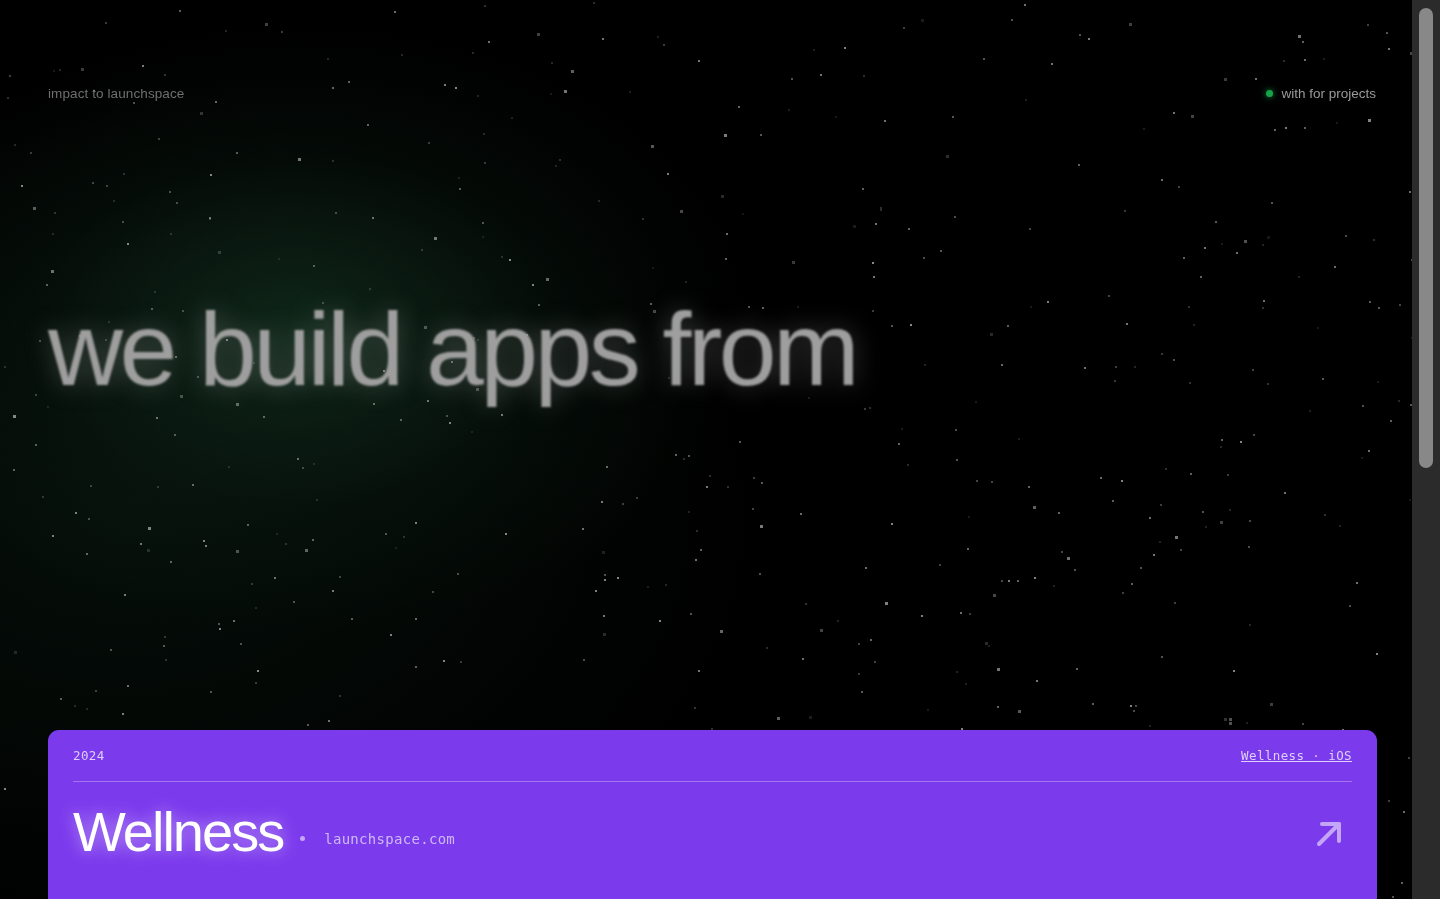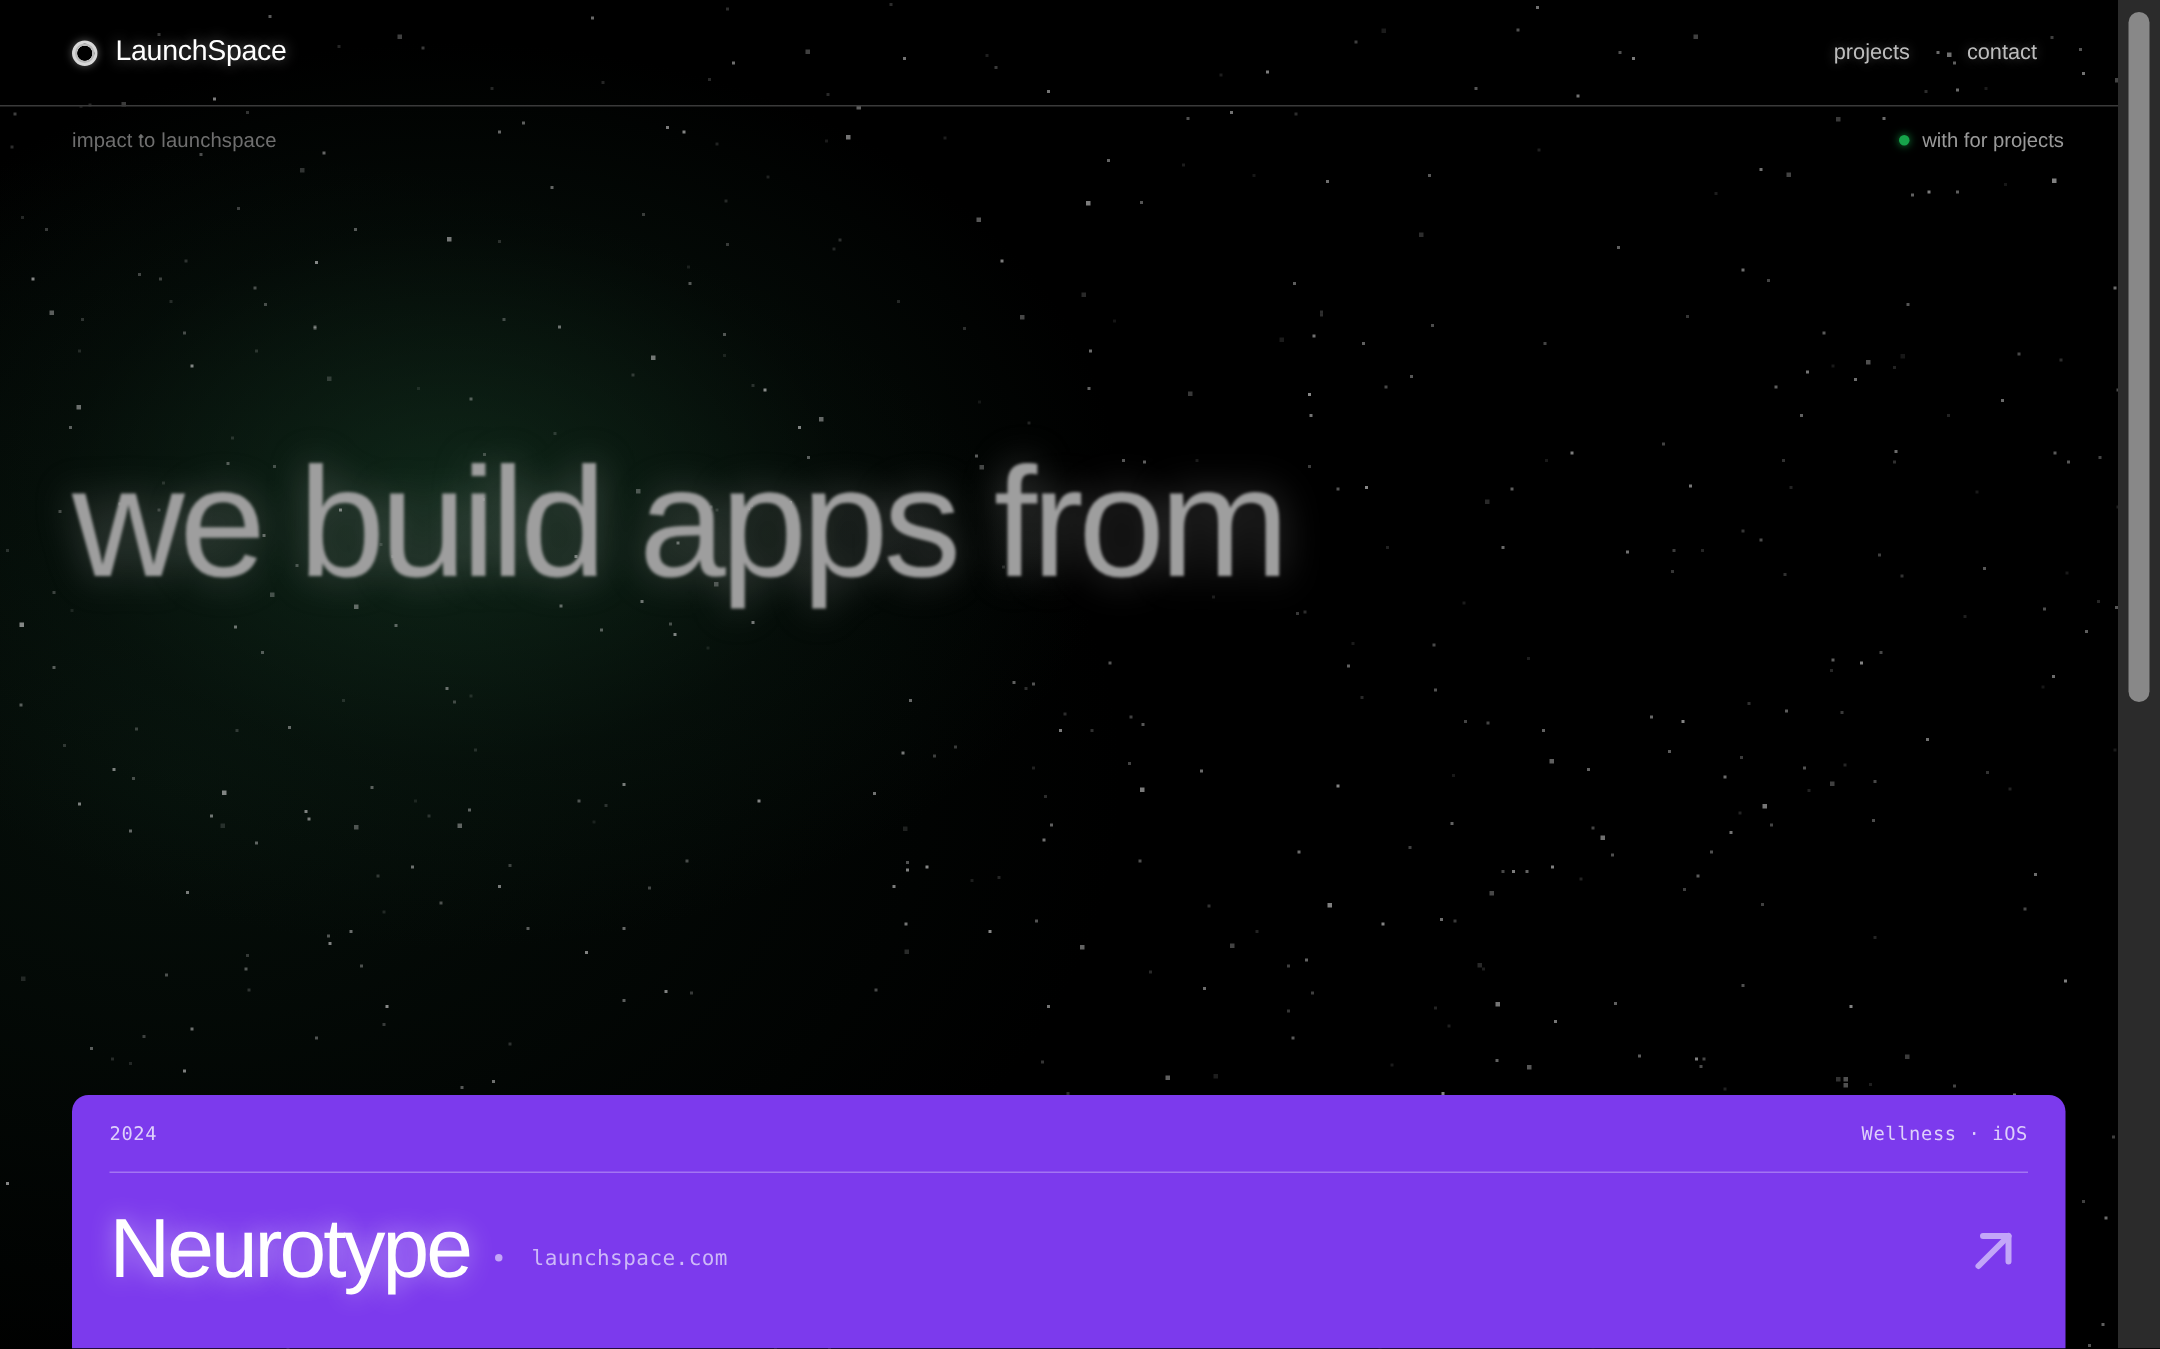--- a/index.html
+++ b/index.html
@@ -122,21 +122,21 @@
     display:flex; align-items:center;
     height:52px;
     border-bottom:1px solid rgba(255,255,255,0.30);
   }
   #card-year, #card-tags {
     font-family:"DejaVu Sans Mono", monospace;
     font-size:12.5px;
     color:#ded0fb;
     letter-spacing:0.4px;
   }
-  #card-tags { margin-left:auto; }
+  #card-tags { margin-left:auto;text-decoration:underline; }
 
   #card-body {
     display:flex; align-items:center;
     padding-top:22px;
   }
   #card-title {
     font-size:56px; font-weight:500; color:#fff;
     letter-spacing:-2px; line-height:1;
     text-shadow:0 0 16px rgba(255,255,255,0.5);
   }
@@ -736,51 +736,40 @@
       <span class="star" style="left: 1077.5px; top: 163.9px; width: 2px; height: 2px; opacity: 0.46;"></span>
       <span class="star" style="left: 800px; top: 512.5px; width: 2px; height: 2px; opacity: 0.51;"></span>
       <span class="star" style="left: 813.2px; top: 49.3px; width: 2px; height: 2px; opacity: 0.14;"></span>
       <span class="star" style="left: 215.2px; top: 100.6px; width: 2px; height: 2px; opacity: 0.48;"></span>
       <span class="star" style="left: 1023.9px; top: 3.8px; width: 2px; height: 2px; opacity: 0.54;"></span>
       <span class="star" style="left: 689.5px; top: 613.3px; width: 2px; height: 2px; opacity: 0.4;"></span>
       <span class="star" style="left: 759.4px; top: 572.7px; width: 2px; height: 2px; opacity: 0.38;"></span>
       <span class="star" style="left: 1349.3px; top: 604.7px; width: 2px; height: 2px; opacity: 0.35;"></span>
     </div>
 
-  <div id="topbar">
-    <div id="brand">
-      <span class="logo-mark"></span>
-      <span id="brand-name">LaunchSpace</span>
-    </div>
-    <div id="nav">
-      <span class="nav-link">projects</span>
-      <span class="nav-dot"></span>
-      <span class="nav-link">contact</span>
-    </div>
-  </div>
 
   <div id="subbar">
     <span id="welcome">impact to launchspace</span>
     <span id="status">
       <span id="status-dot"></span>
       <span>with for projects</span>
     </span>
   </div>
 
   <div id="hero">
     <div class="hero-line dim">we build apps from</div>
   </div>
 
   <div id="project-card">
     <div id="card-meta">
       <span id="card-year">2024</span>
       <span id="card-tags">Wellness · iOS</span>
     </div>
     <div id="card-body">
-      <span id="card-title">Neurotype</span>
+      <span id="card-title">Wellness</span>
       <span id="card-sep"></span>
       <span id="card-url">launchspace.com</span>
       <span id="card-arrow">
         <svg width="44" height="44" viewBox="0 0 44 44" fill="none">
           <path d="M12 32 L32 12" stroke="#c3a6f8" stroke-width="4" stroke-linecap="round"></path>
           <path d="M15 12 H32 V29" stroke="#c3a6f8" stroke-width="4" stroke-linecap="round" stroke-linejoin="round"></path>
         </svg>
       </span>
     </div>
   </div>

